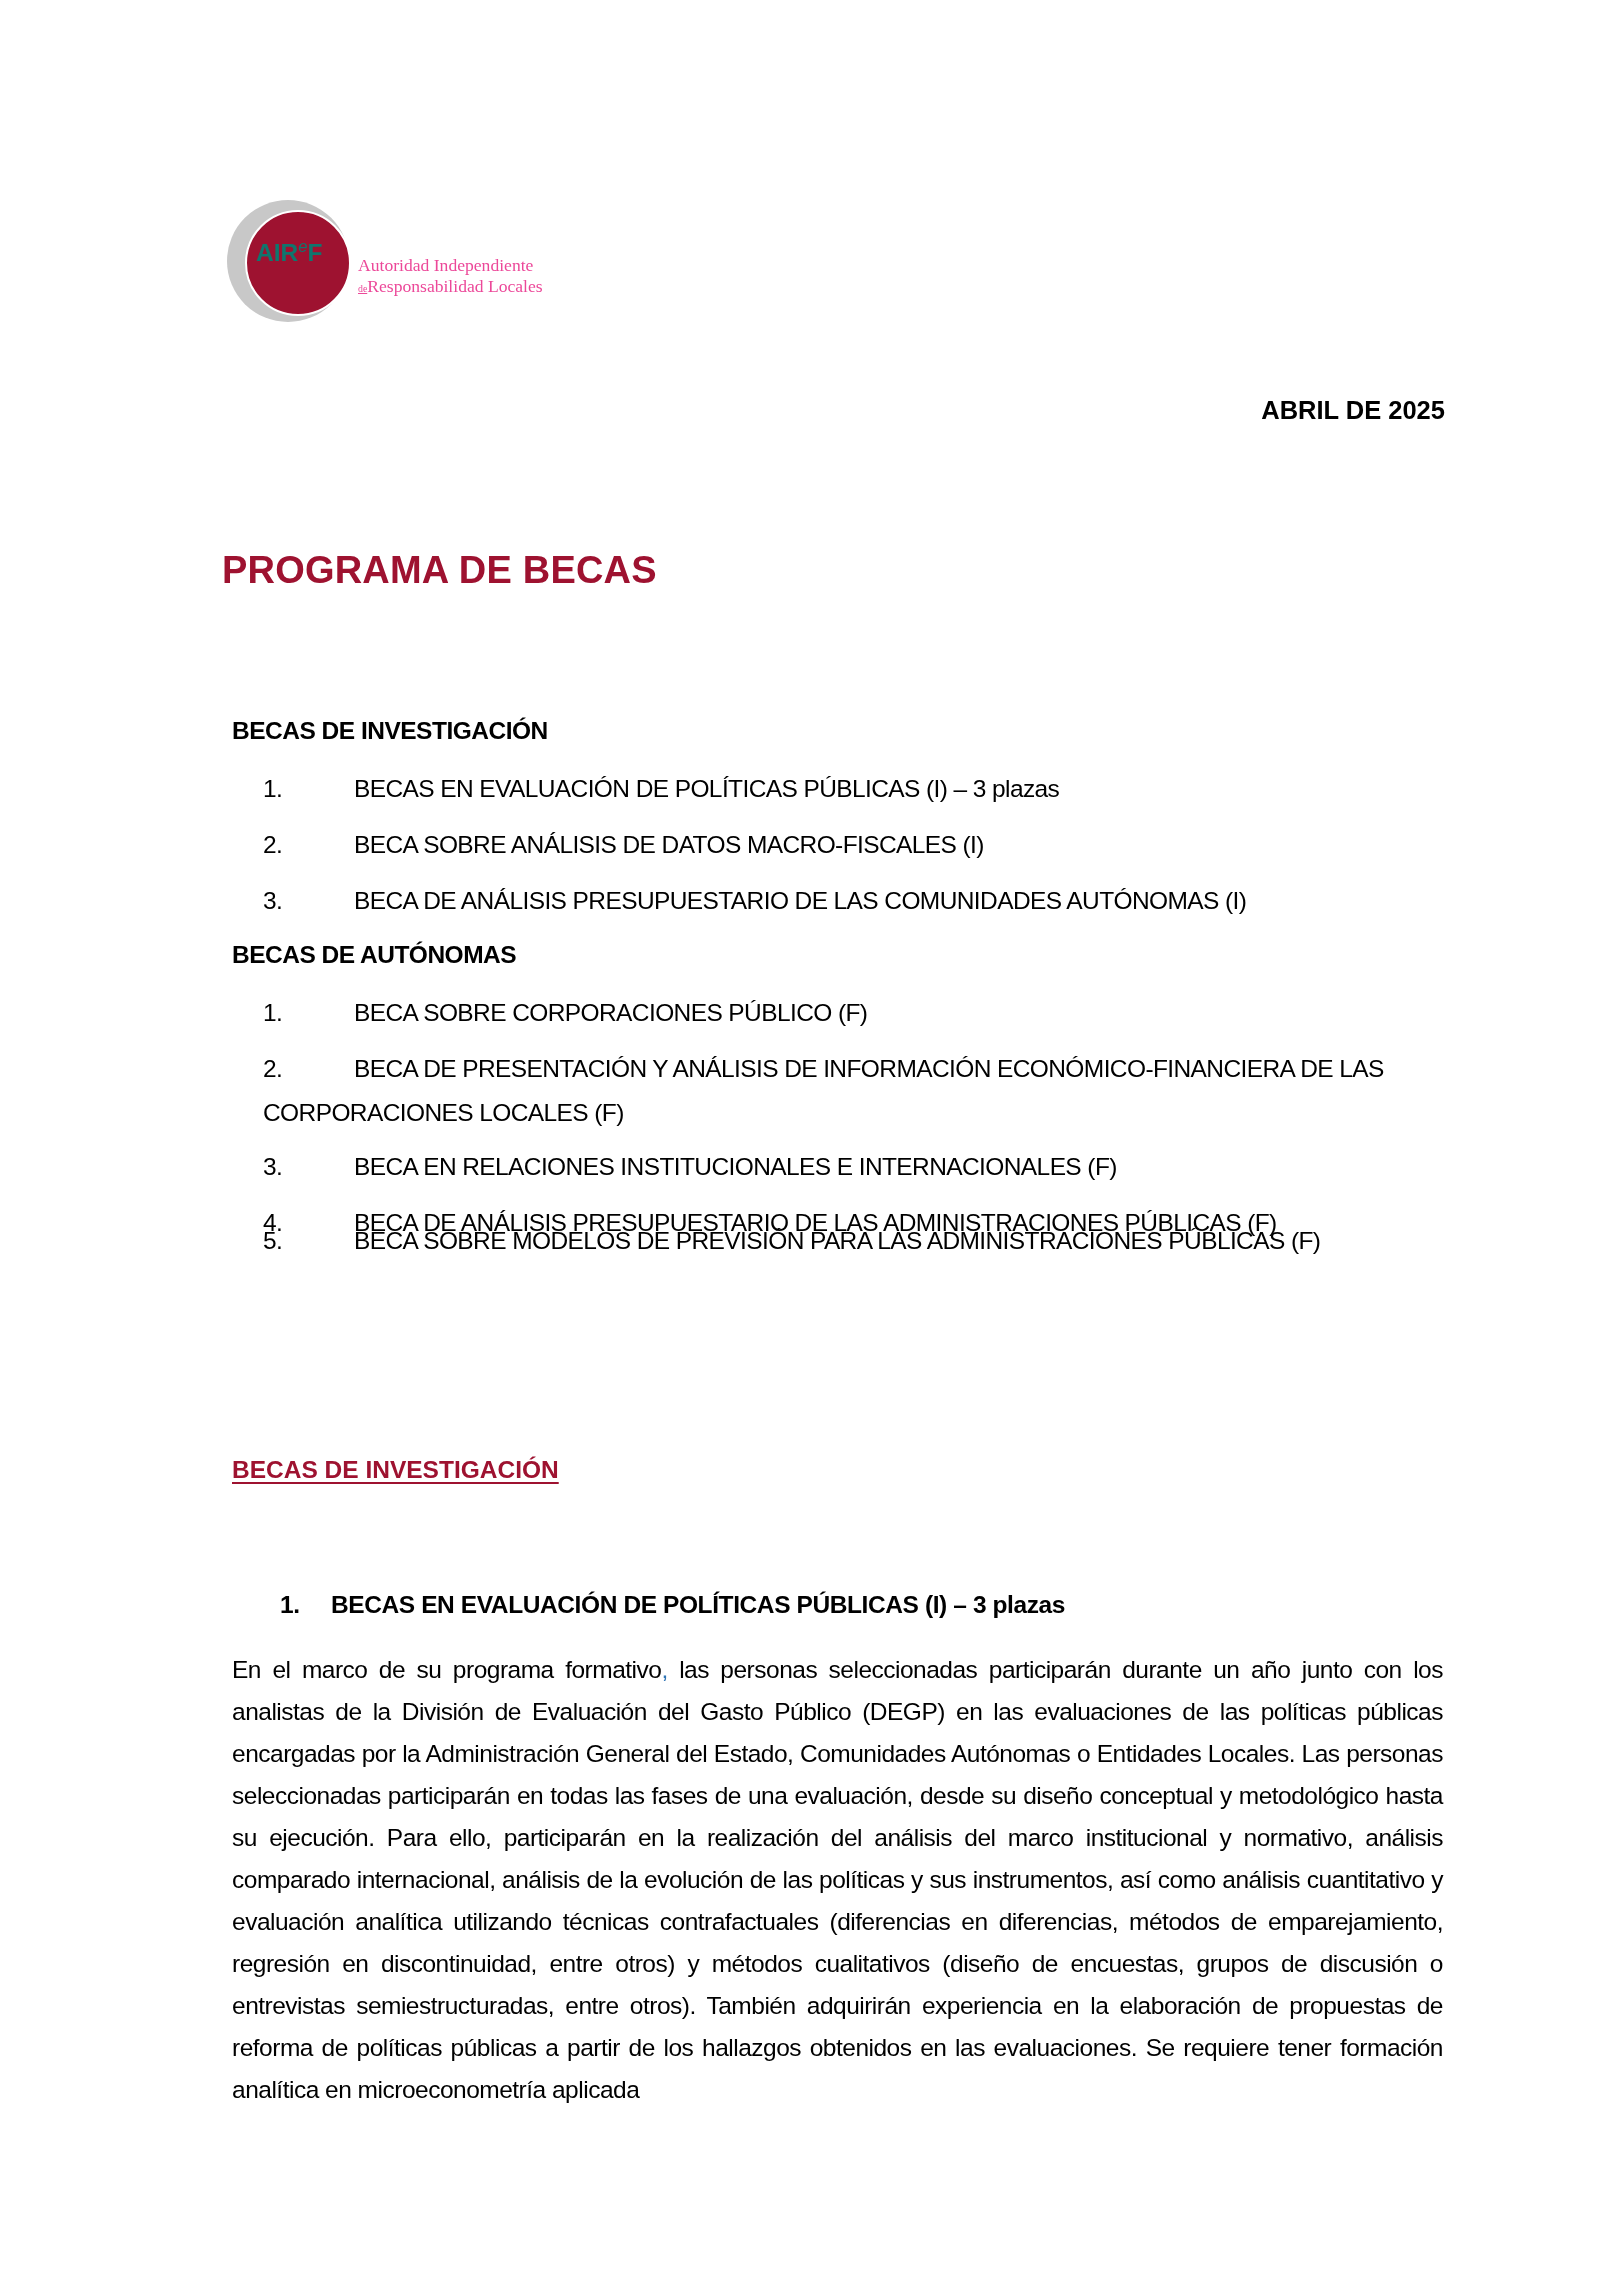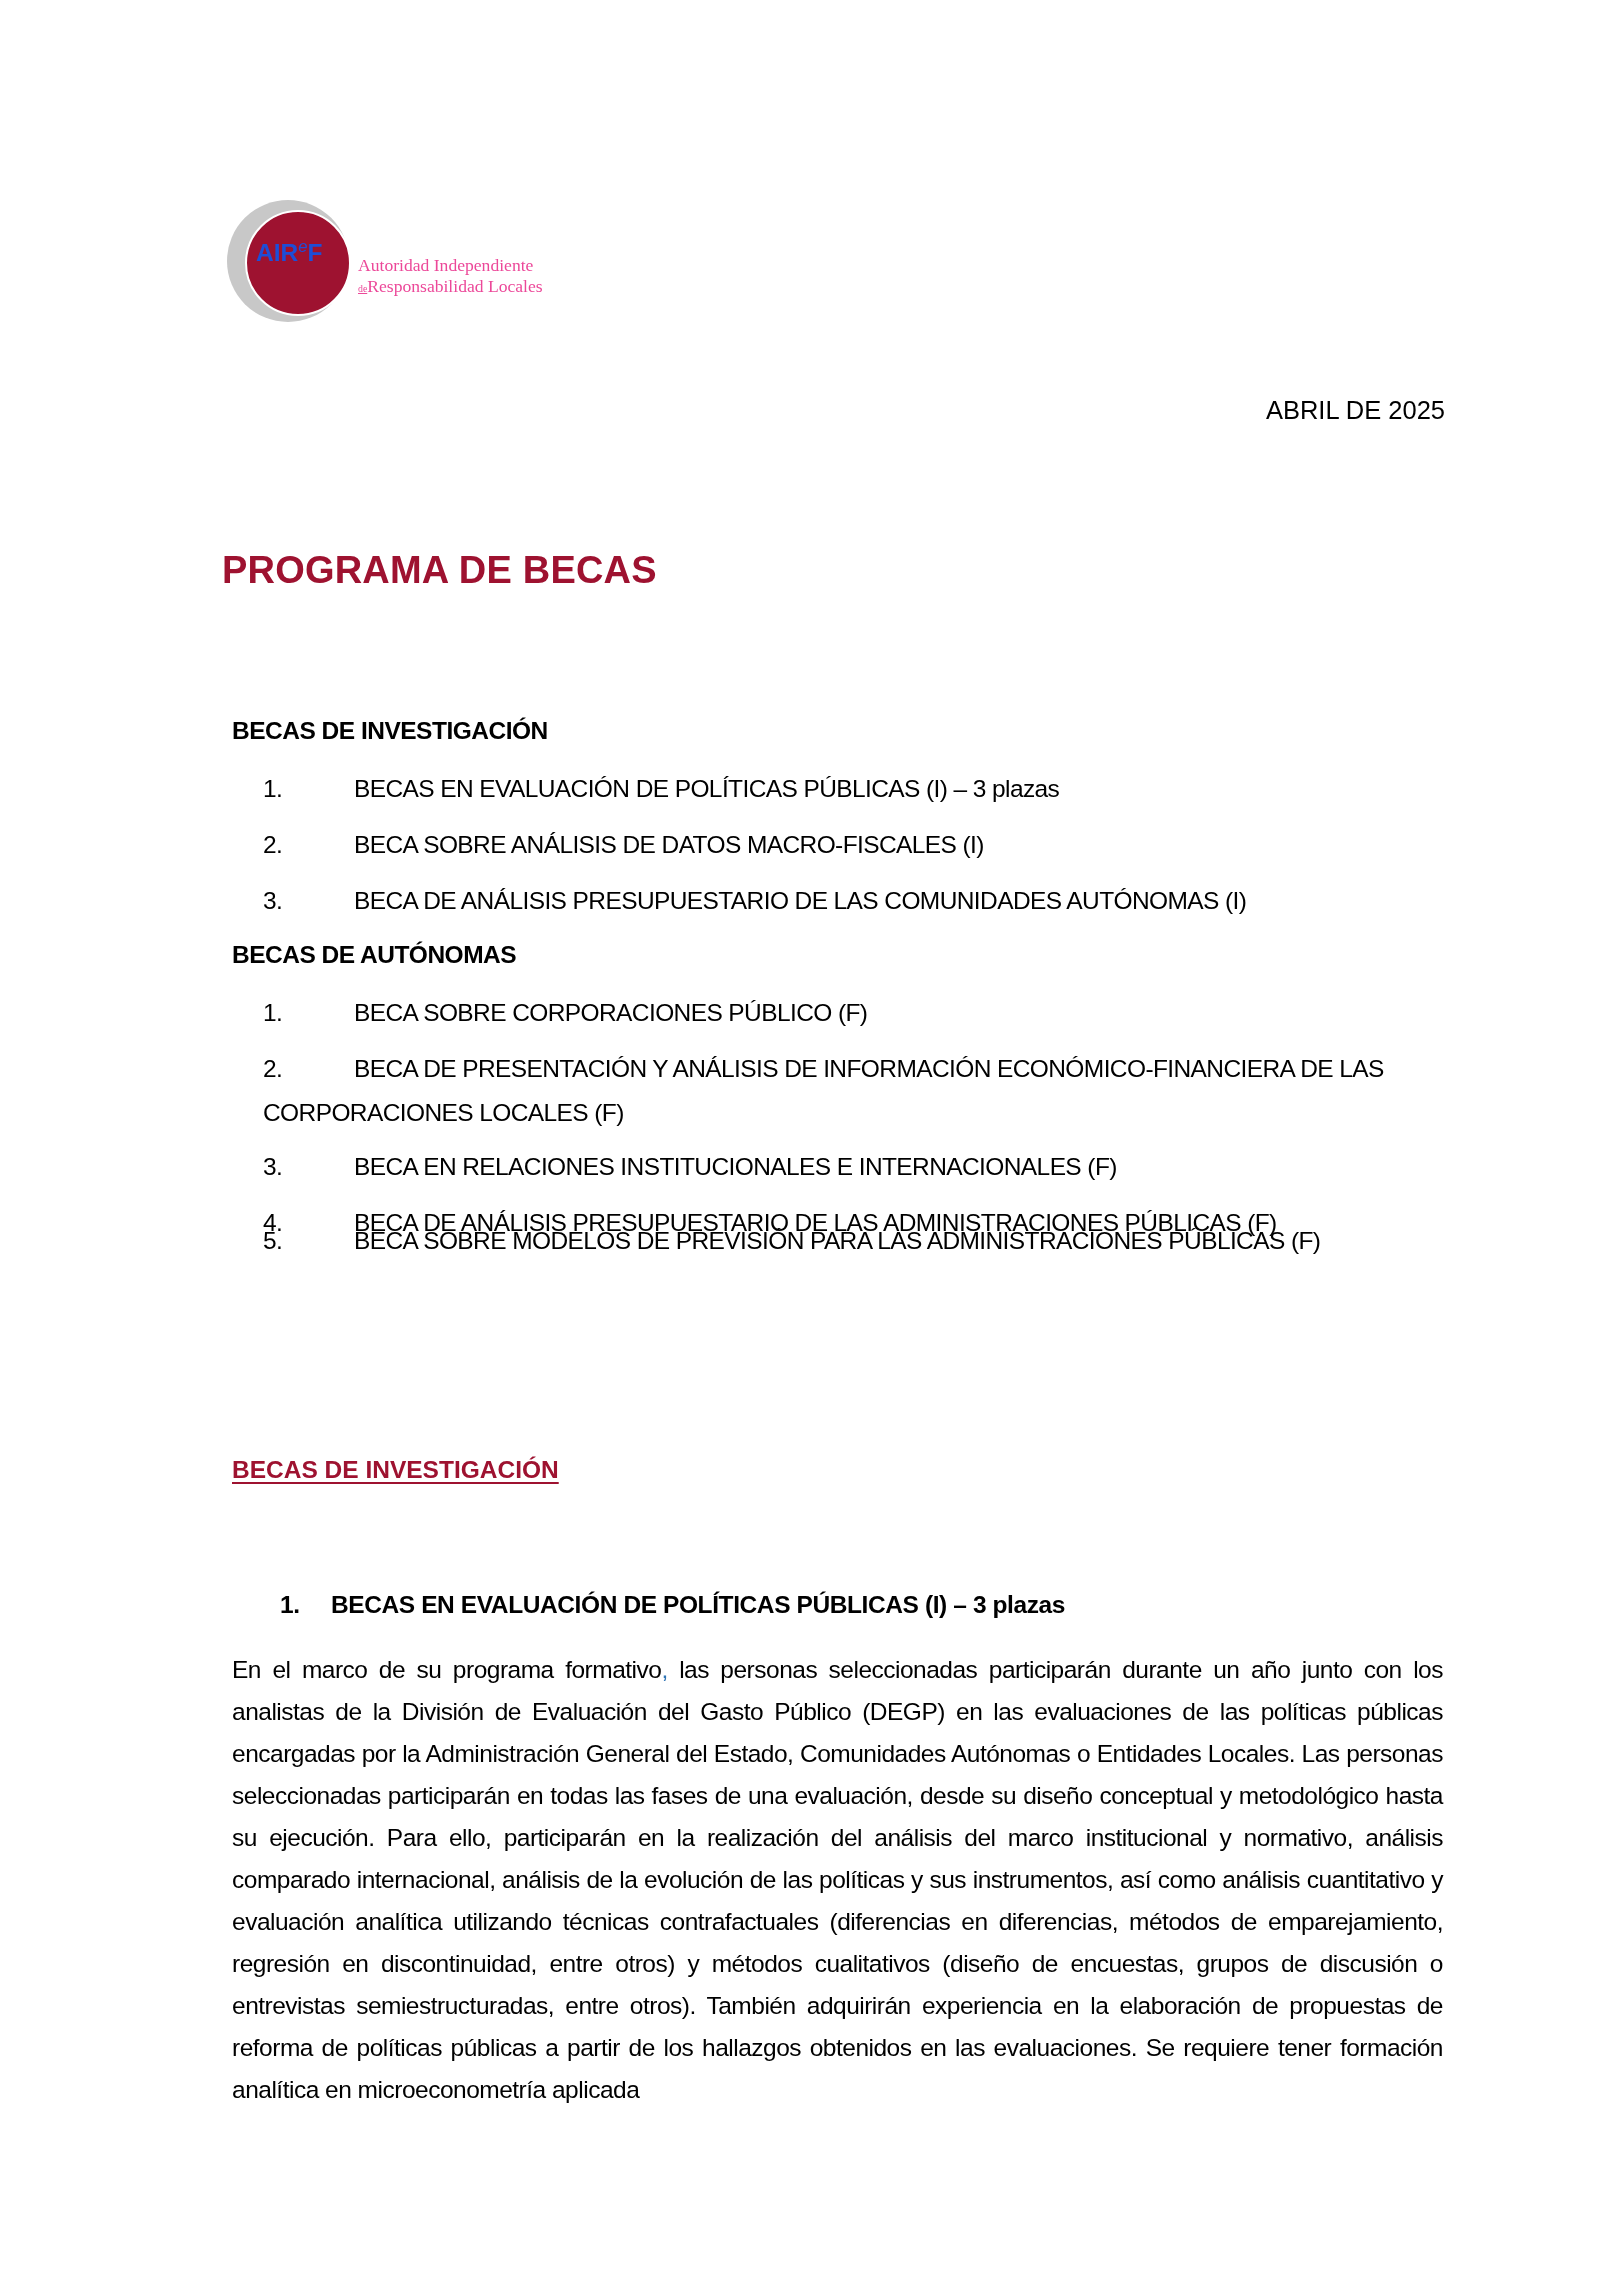--- a/index.html
+++ b/index.html
@@ -4,26 +4,26 @@
 <style>
   html, body { margin: 0; padding: 0; background: #ffffff; }
   body { width: 1621px; height: 2293px; position: relative; overflow: hidden;
          font-family: "Liberation Sans", sans-serif; color: #000; }
   .abs { position: absolute; }
 
   
   #logo { left: 227px; top: 200px; width: 353px; height: 123px; }
   .logo-outer { position: absolute; left: 0; top: 0; width: 122px; height: 122px; border-radius: 50%; background: #c8c8c8; }
   .logo-inner { position: absolute; left: 17.6px; top: 9.8px; width: 102px; height: 102px; border-radius: 50%; background: #9e1230; border: 2px solid #ffffff; }
-  .logo-mark { position: absolute; left: 29px; top: 37px; color: #1d4ed8; font-weight: bold; font-size: 24.5px; letter-spacing: 0px; }
+  .logo-mark { position: absolute; left: 29px; top: 37px; color: #0f766e; font-weight: bold; font-size: 24.5px; letter-spacing: 0px; }
   .logo-mark sup { font-size: 16.7px; font-style: italic; font-weight: normal; vertical-align: 8.8px; }
   .logo-text { position: absolute; left: 131px; top: 55px; font-family: "Liberation Serif", serif; color: #ec4899; font-size: 17.6px; line-height: 20.6px; white-space: nowrap; }
   .logo-text .de { font-size: 9.8px; text-decoration: underline; }
 
-  #date { right: 176px; top: 396px; font-weight: normal; font-size: 25.5px; }
+  #date { right: 176px; top: 396px; font-weight: bold; font-size: 25.5px; }
 
   #title { left: 194px; top: 549px; font-weight: bold; font-size: 38px; color: #9e1230; letter-spacing: 0.2px; margin-left: 28px; }
 
   .idx-heading { position: absolute; left: 232px; font-weight: bold; font-size: 24.5px; letter-spacing: -0.5px; }
   .idx-item { position: absolute; left: 263px; font-size: 24.5px; letter-spacing: -0.6px; width: 1186px; line-height: 44px; }
   .idx-item .num { display: inline-block; width: 91px; }
 
   #sec-heading { left: 232px; top: 1456px; font-weight: bold; font-size: 24.5px; color: #9e1230; text-decoration: underline; text-underline-offset: 3.9px; }
 
   #sub-heading { left: 280px; top: 1591px; font-weight: bold; font-size: 24.5px; letter-spacing: -0.4px; }

